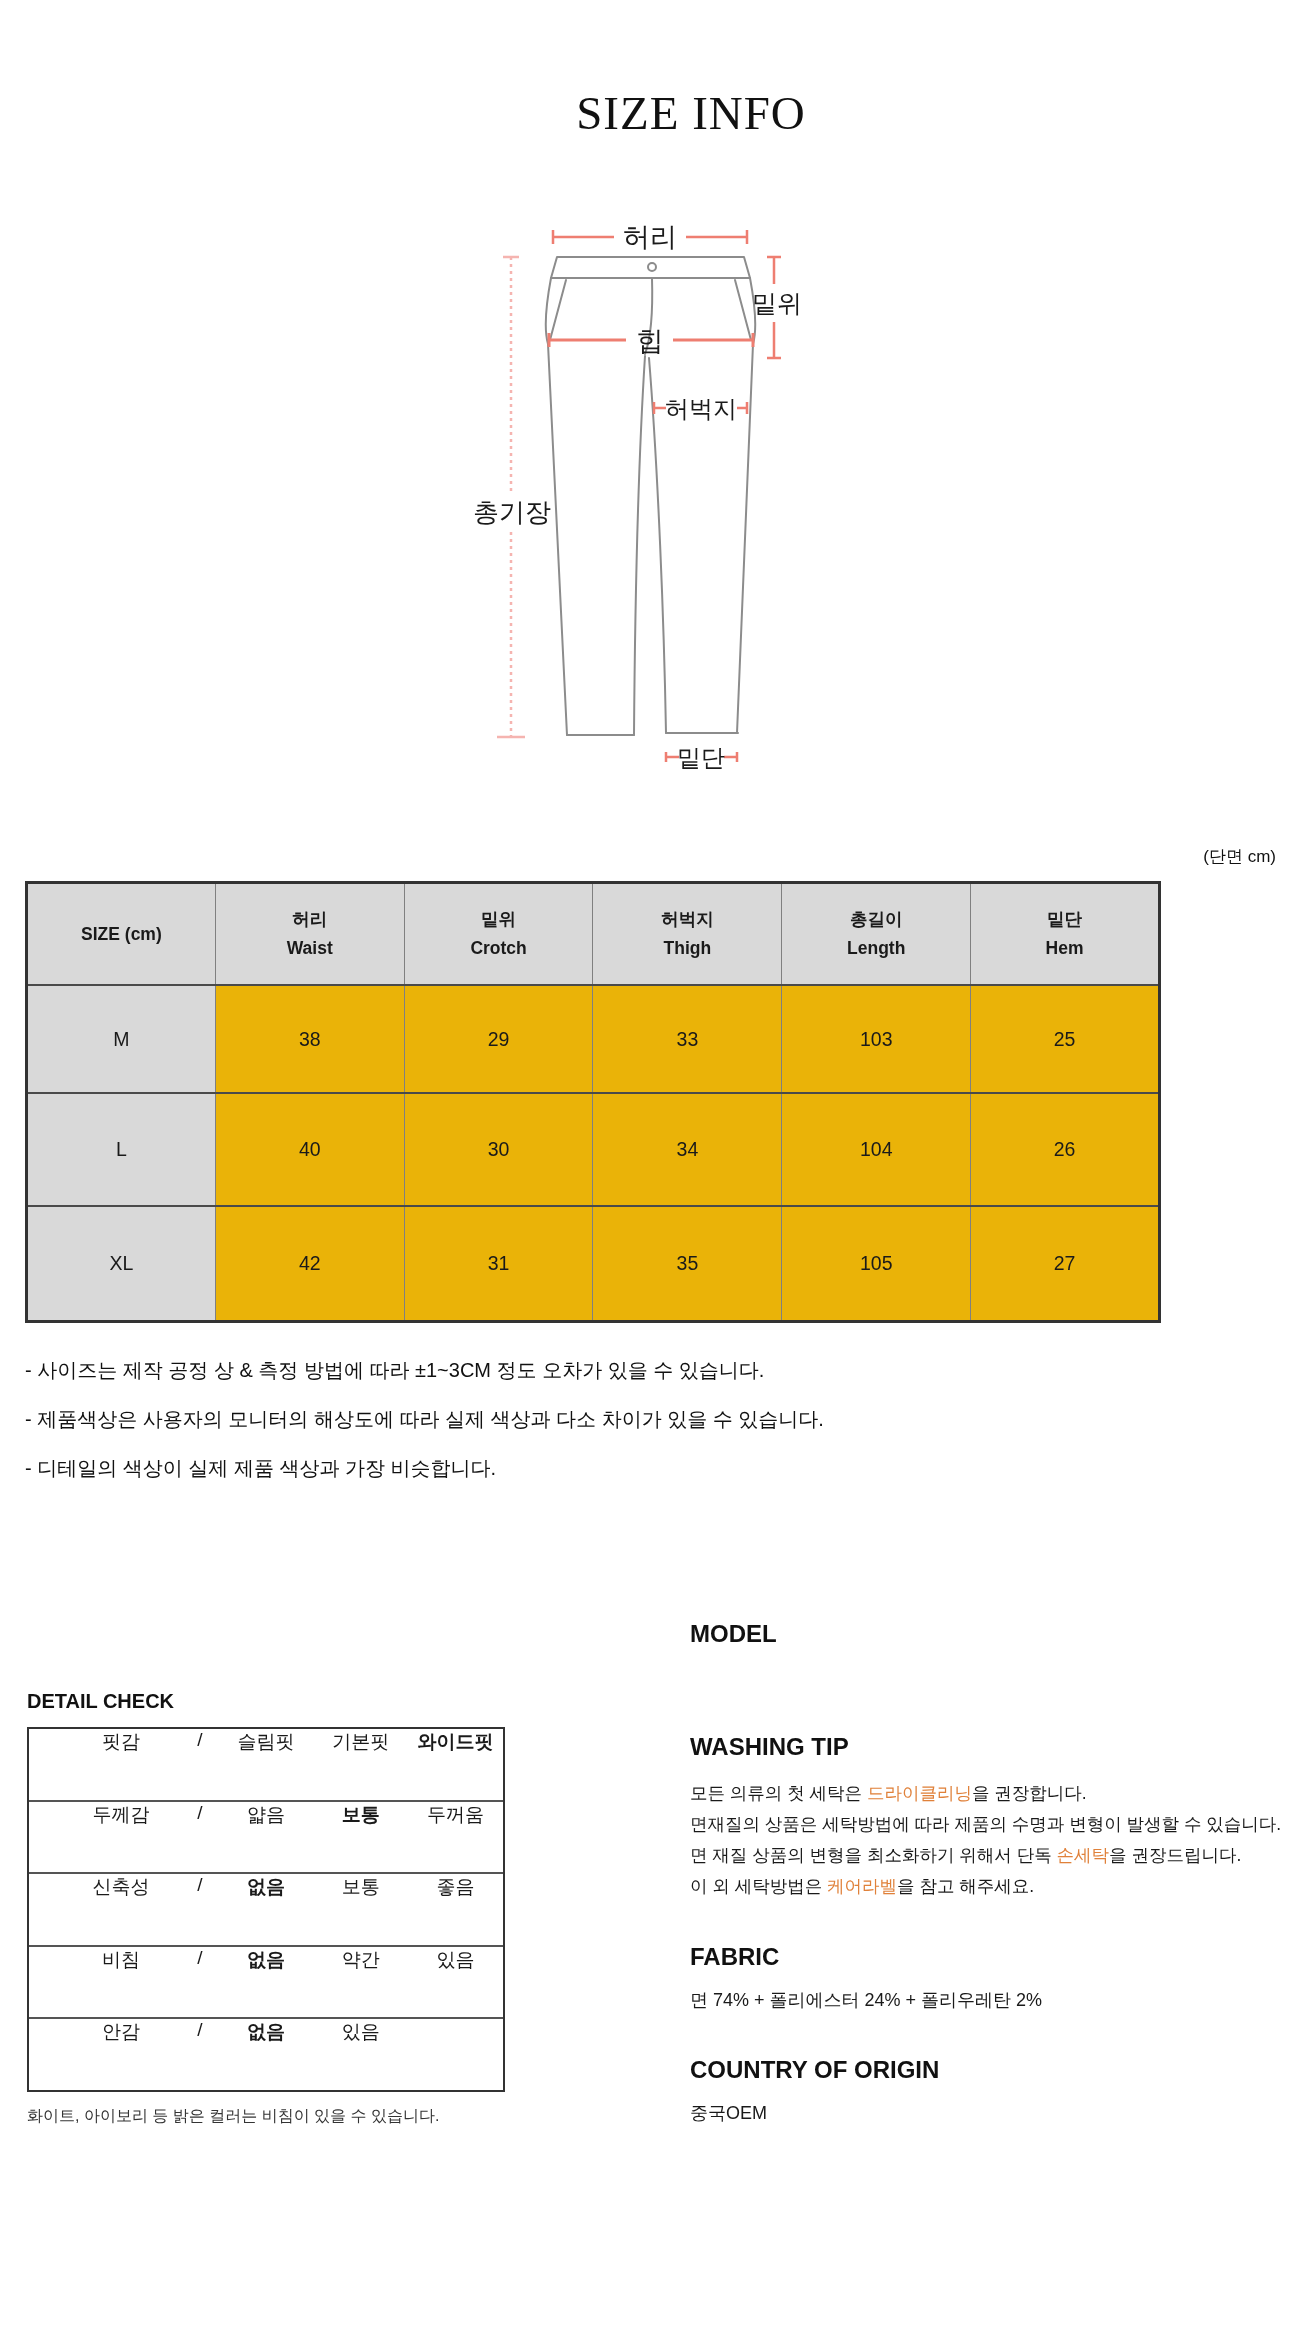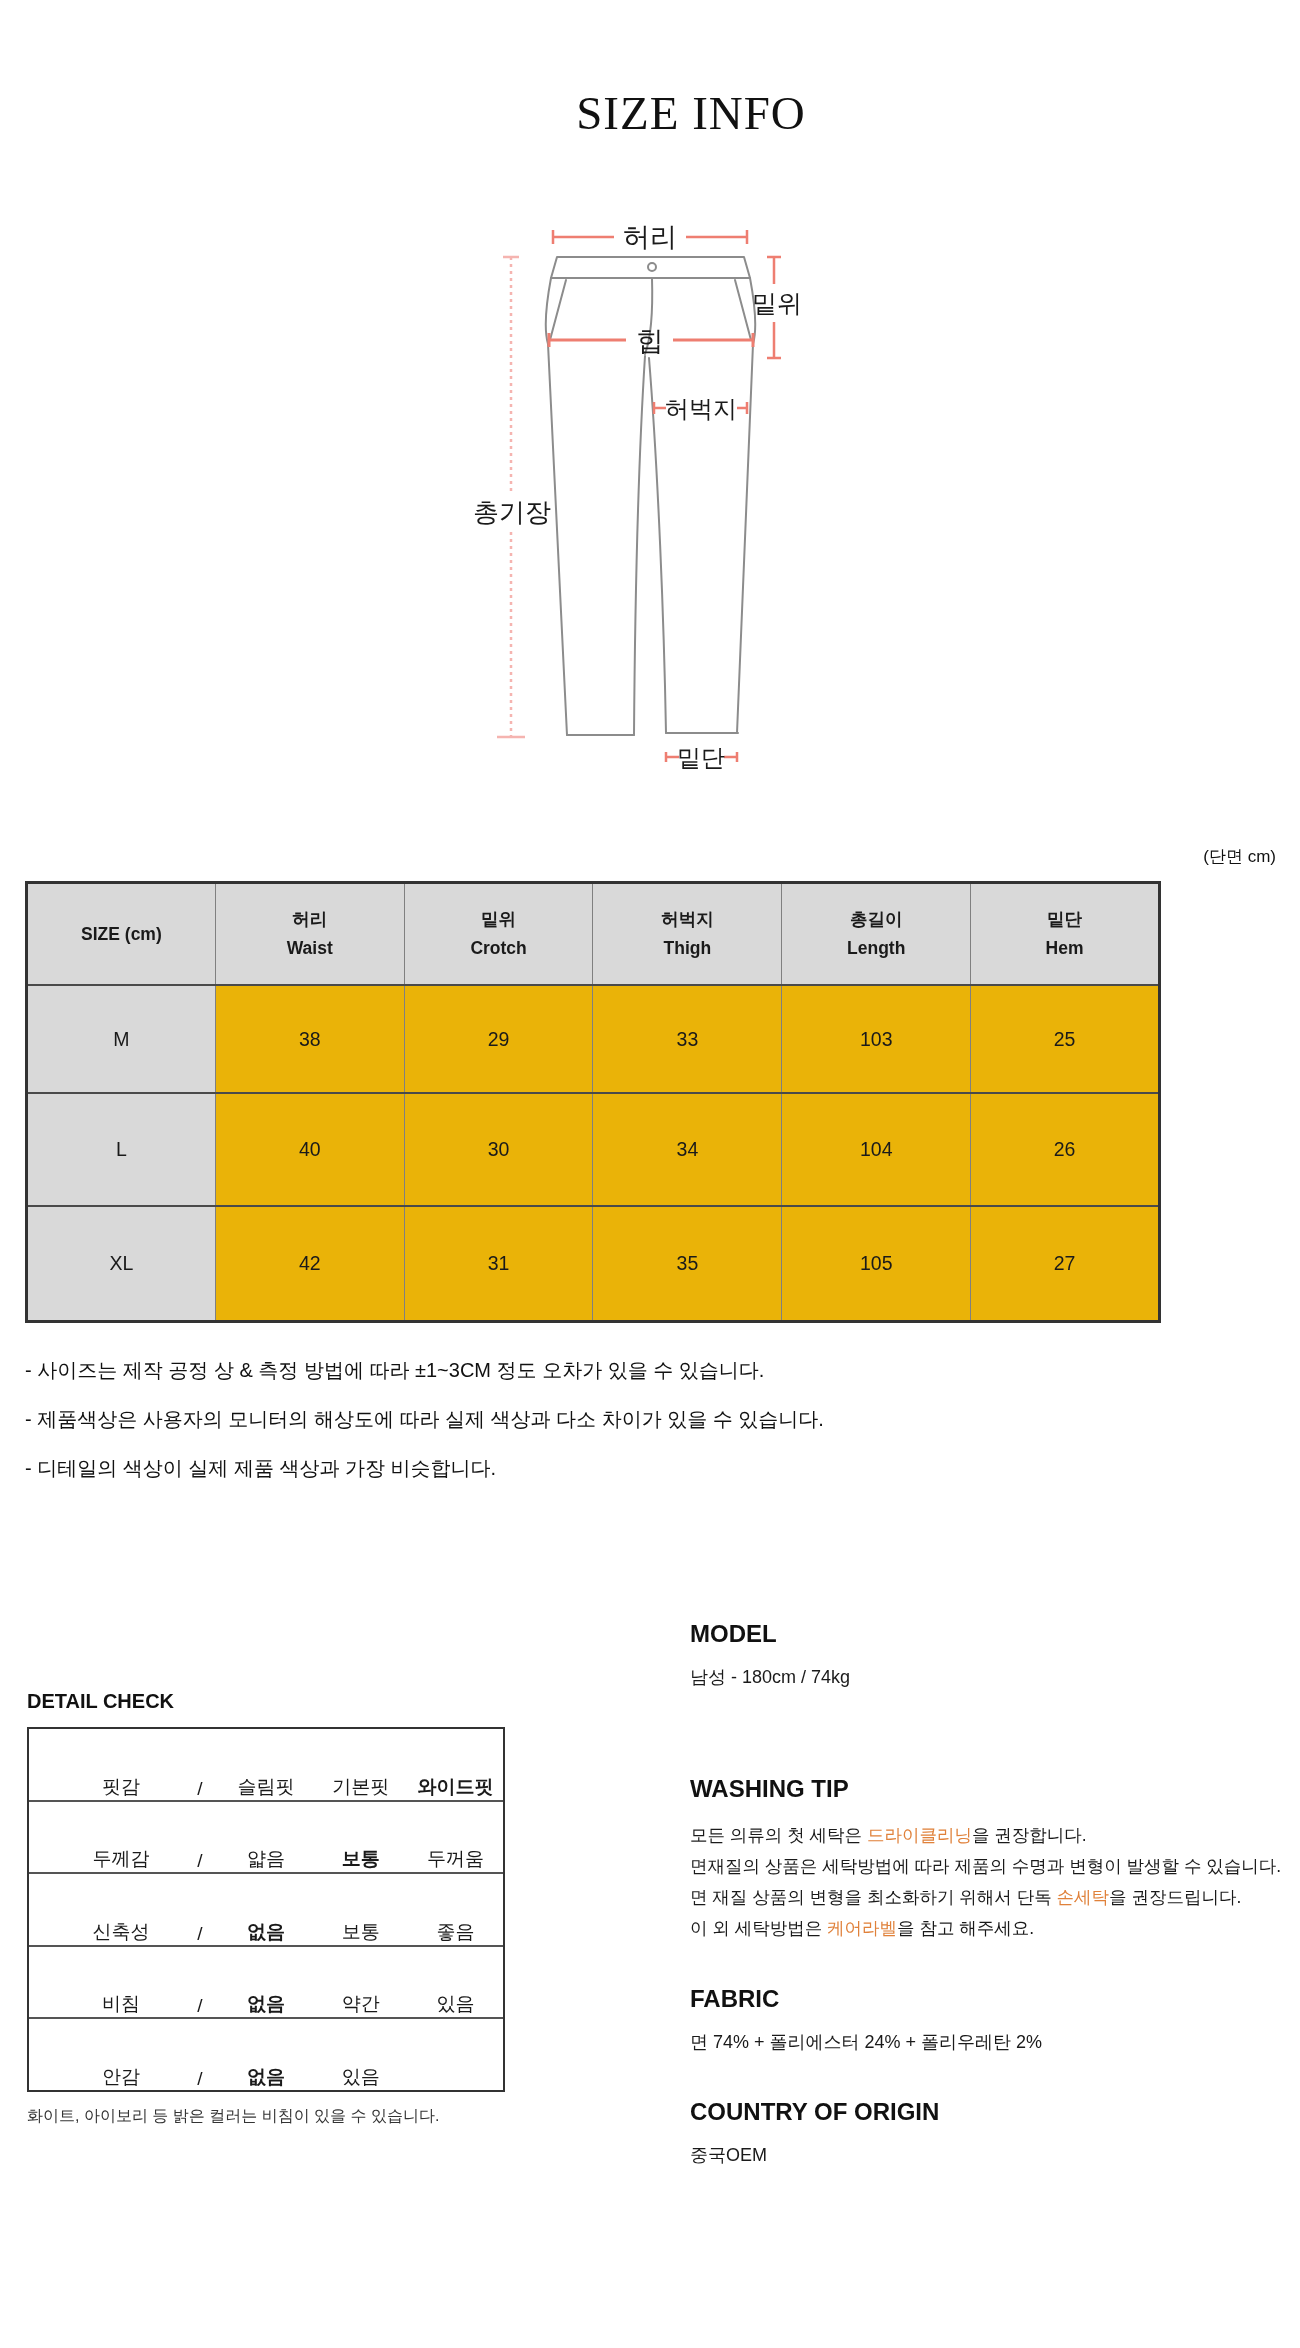--- a/index.html
+++ b/index.html
@@ -33,21 +33,21 @@
   .size-table tbody td{font-size:19.5px;font-weight:400;background:#eab308;}
   .r1{height:108px;}.r2{height:113px;}.r3{height:115px;}
 
   
   .notes{position:absolute;left:25px;top:1346px;font-size:20px;line-height:49px;color:#111;}
 
   
   .detail{position:absolute;left:27px;top:1690px;width:478px;}
   .detail h2{margin:0 0 14px;font-size:20px;font-weight:700;color:#111;}
   .dtable{border:2.5px solid #333;}
-  .drow{display:flex;align-items:flex-end;height:70.5px;border-top:2px solid #555;padding-left:32px;}
+  .drow{display:flex;align-items:flex-start;height:70.5px;border-top:2px solid #555;padding-left:32px;}
   .drow:first-child{border-top:none;}
   .dcell{text-align:center;font-size:19px;}
   .c-label{width:128px;}
   .c-slash{width:40px;}
   .c-opt{width:101px;}
   .sel{font-weight:700;}
   .dnote{margin:14px 0 0;font-size:16px;color:#333;}
 
   
   .info{position:absolute;left:690px;top:1622px;width:600px;}
@@ -231,21 +231,20 @@
         <span class="dcell c-opt">있음</span>
         <span class="dcell c-opt"></span>
       </div>
 
     </div>
     <p class="dnote">화이트, 아이보리 등 밝은 컬러는 비침이 있을 수 있습니다.</p>
   </section>
 
   <section class="info">
     <h3>MODEL</h3>
-    <p class="val">남성 - 180cm / 74kg</p>
 
     <h3 class="washing">WASHING TIP</h3>
     <div class="wash">
       <p><span>모든 의류의 첫 세탁은 </span><span class="wlink">드라이클리닝</span><span>을 권장합니다.</span></p>
       <p><span>면재질의 상품은 세탁방법에 따라 제품의 수명과 변형이 발생할 수 있습니다.</span><span class="wlink"></span><span></span></p>
       <p><span>면 재질 상품의 변형을 최소화하기 위해서 단독 </span><span class="wlink">손세탁</span><span>을 권장드립니다.</span></p>
       <p><span>이 외 세탁방법은 </span><span class="wlink">케어라벨</span><span>을 참고 해주세요.</span></p>
     </div>
 
     <h3 class="fabric">FABRIC</h3>

